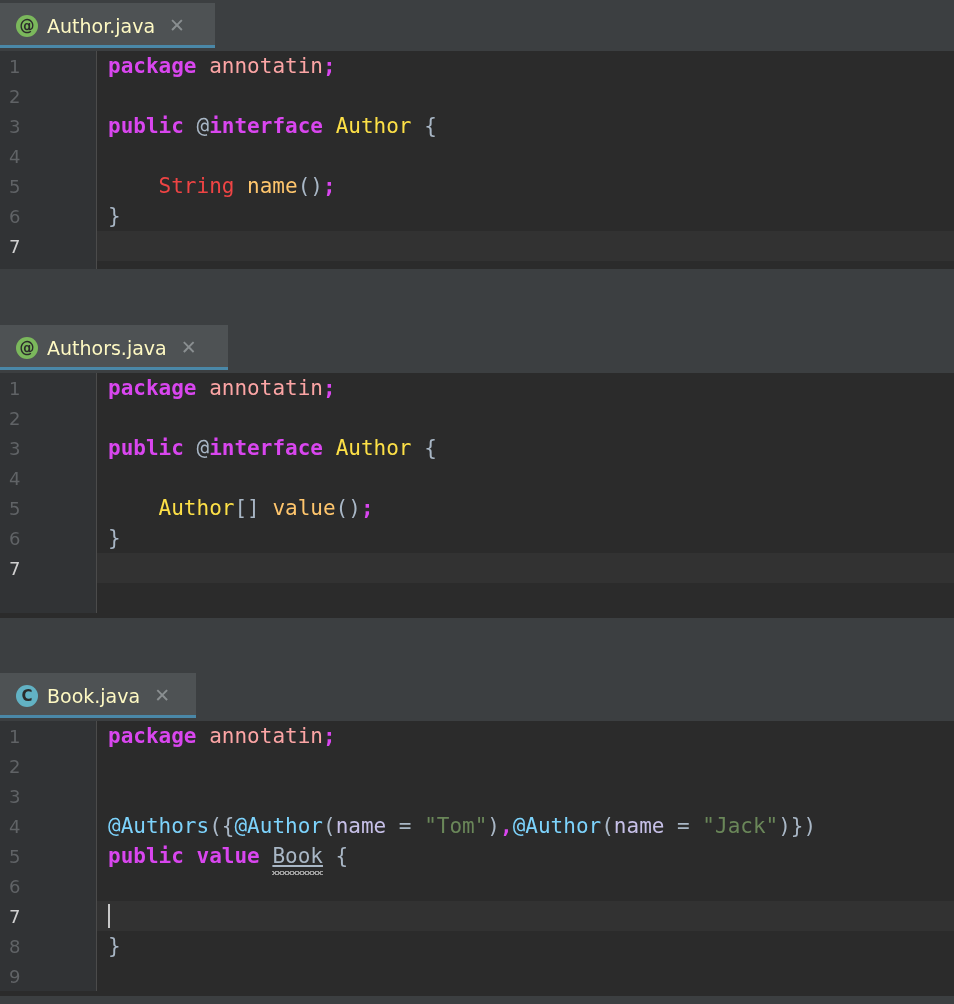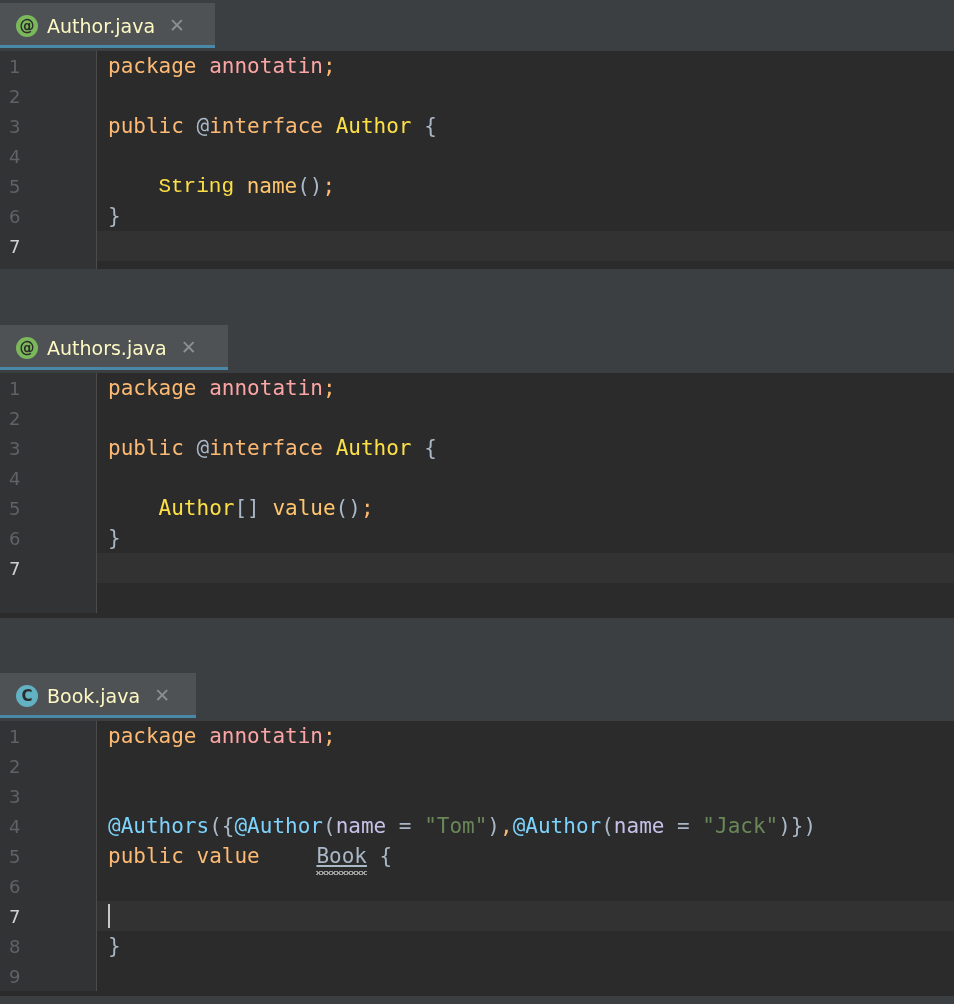--- a/index.html
+++ b/index.html
@@ -131,34 +131,33 @@
     color: #a9b7c6;
     white-space: pre;
   }
   .filler-row {
     display: flex;
   }
   .filler-row .gutter { background: #313335; }
   .filler-row .code-text { background: #2b2b2b; }
 
   
-  .kw   { color: #fdba74; }
+  .kw   { color: #d946ef; font-weight: bold; }
   .ann  { color: #7dd3fc; }
-  .type { color: #fde047; font-family: Liberation Mono, monospace; }
+  .type { color: #ef4444; }
   .fn   { color: #ffc66d; }
   .pun  { color: #a9b7c6; }
   .str  { color: #6a8759; }
   .ident{ color: #fca5a5; }
   .prm  { color: #c7c0e8; }
   .cls  { color: #fde047; }
   .squiggle {
     position: relative;
     text-decoration: underline;
     text-decoration-color: #a9b7c6;
-    margin-left: 44px;
   }
   .squiggle::after {
     content: "";
     position: absolute;
     left: 0; right: 0;
     bottom: -7px;
     height: 4px;
     background-image:
       linear-gradient(45deg, transparent 42%, #9b9b9b 42%, #9b9b9b 58%, transparent 58%),
       linear-gradient(-45deg, transparent 42%, #9b9b9b 42%, #9b9b9b 58%, transparent 58%);

